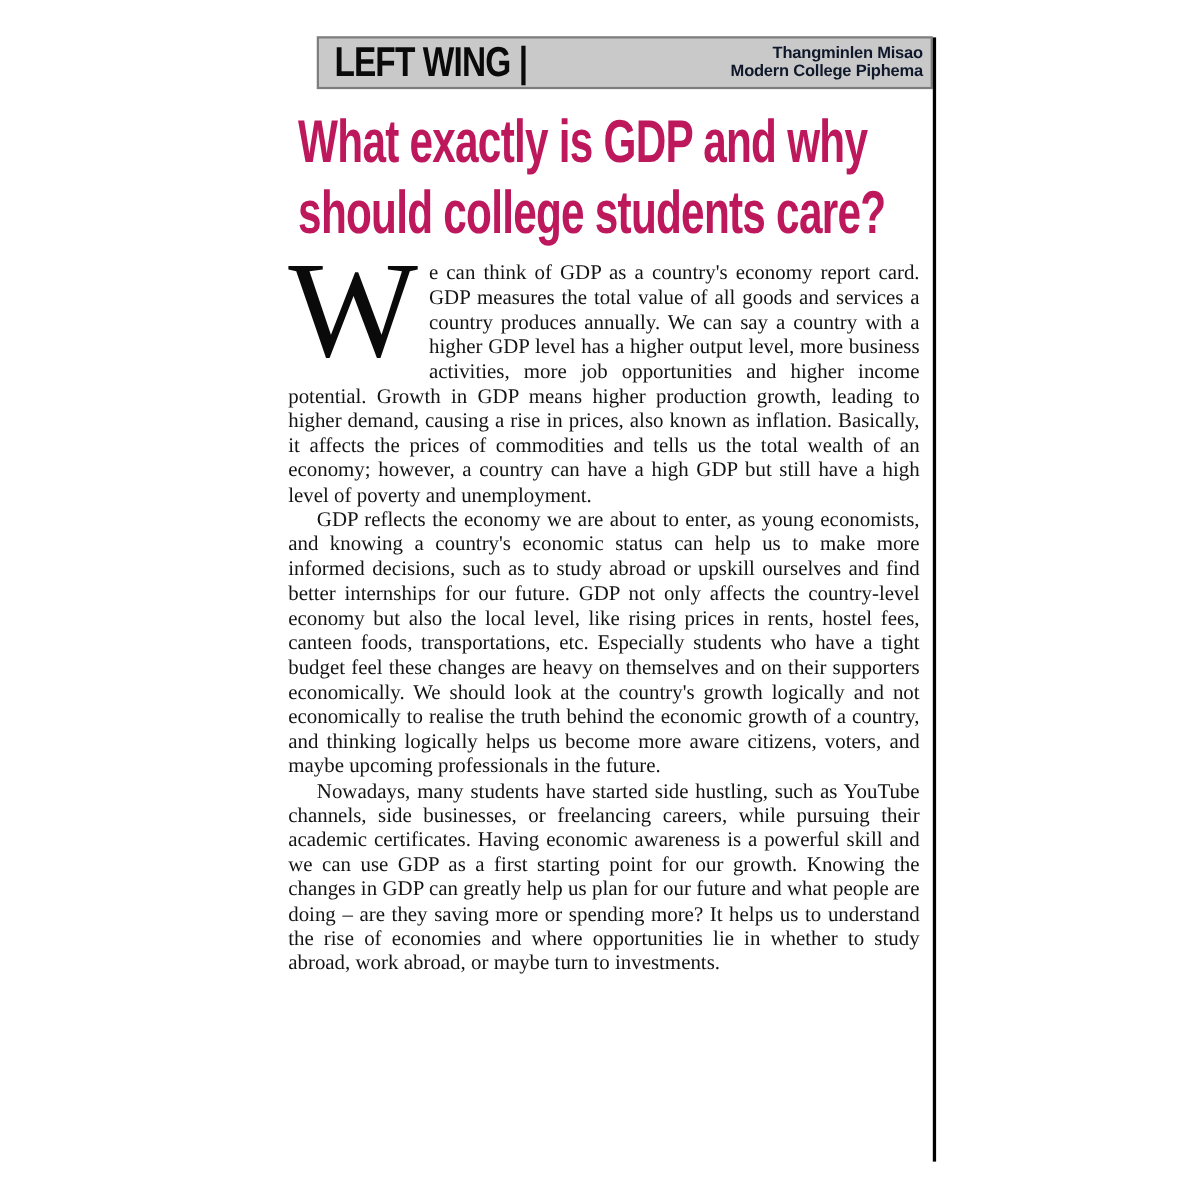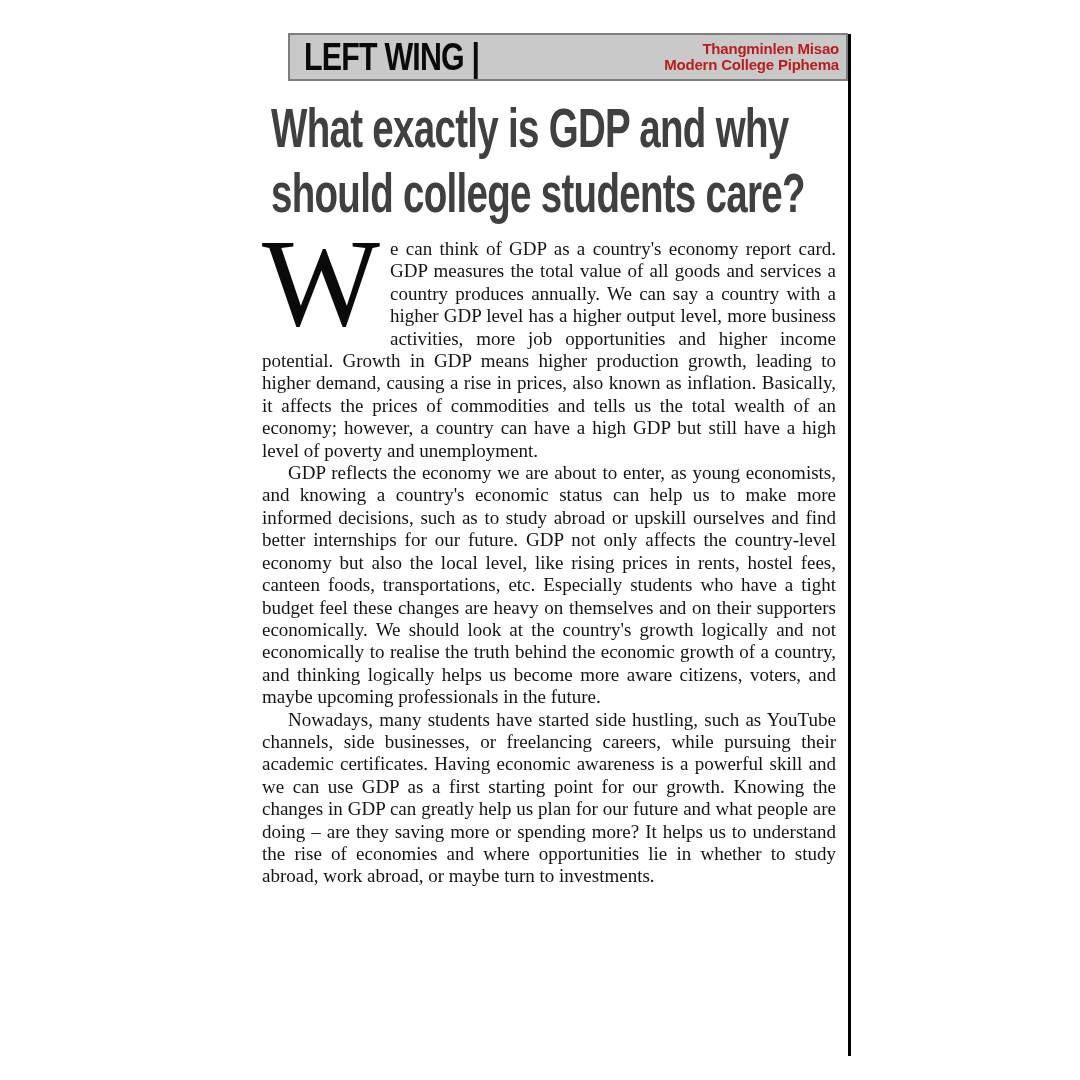--- a/index.html
+++ b/index.html
@@ -20,24 +20,24 @@
     padding:0 7px 0 14px;
     margin-left:16px;
   }
   .section-label{
     font-weight:bold;font-size:38px;color:#0a0a0a;
     white-space:nowrap;letter-spacing:-1px;
     transform:scaleX(0.8);transform-origin:left center;
   }
   .byline{
     text-align:right;font-weight:bold;font-size:15px;line-height:16.5px;
-    color:#b91c1c;letter-spacing:-0.2px;
+    color:#0f172a;letter-spacing:-0.2px;
   }
   
-  .headline{position:absolute;left:271px;top:96px;color:#404040;}
+  .headline{position:absolute;left:271px;top:96px;color:#be185d;}
   .headline .hl{
     display:block;font-weight:bold;font-size:55px;line-height:65px;
     white-space:nowrap;letter-spacing:-1px;
     transform:scaleX(0.70);transform-origin:left top;
   }
   
   .article{
     position:absolute;left:262px;top:238px;width:574px;
     font-family:"Liberation Serif",serif;
     font-size:19px;line-height:22.4px;

